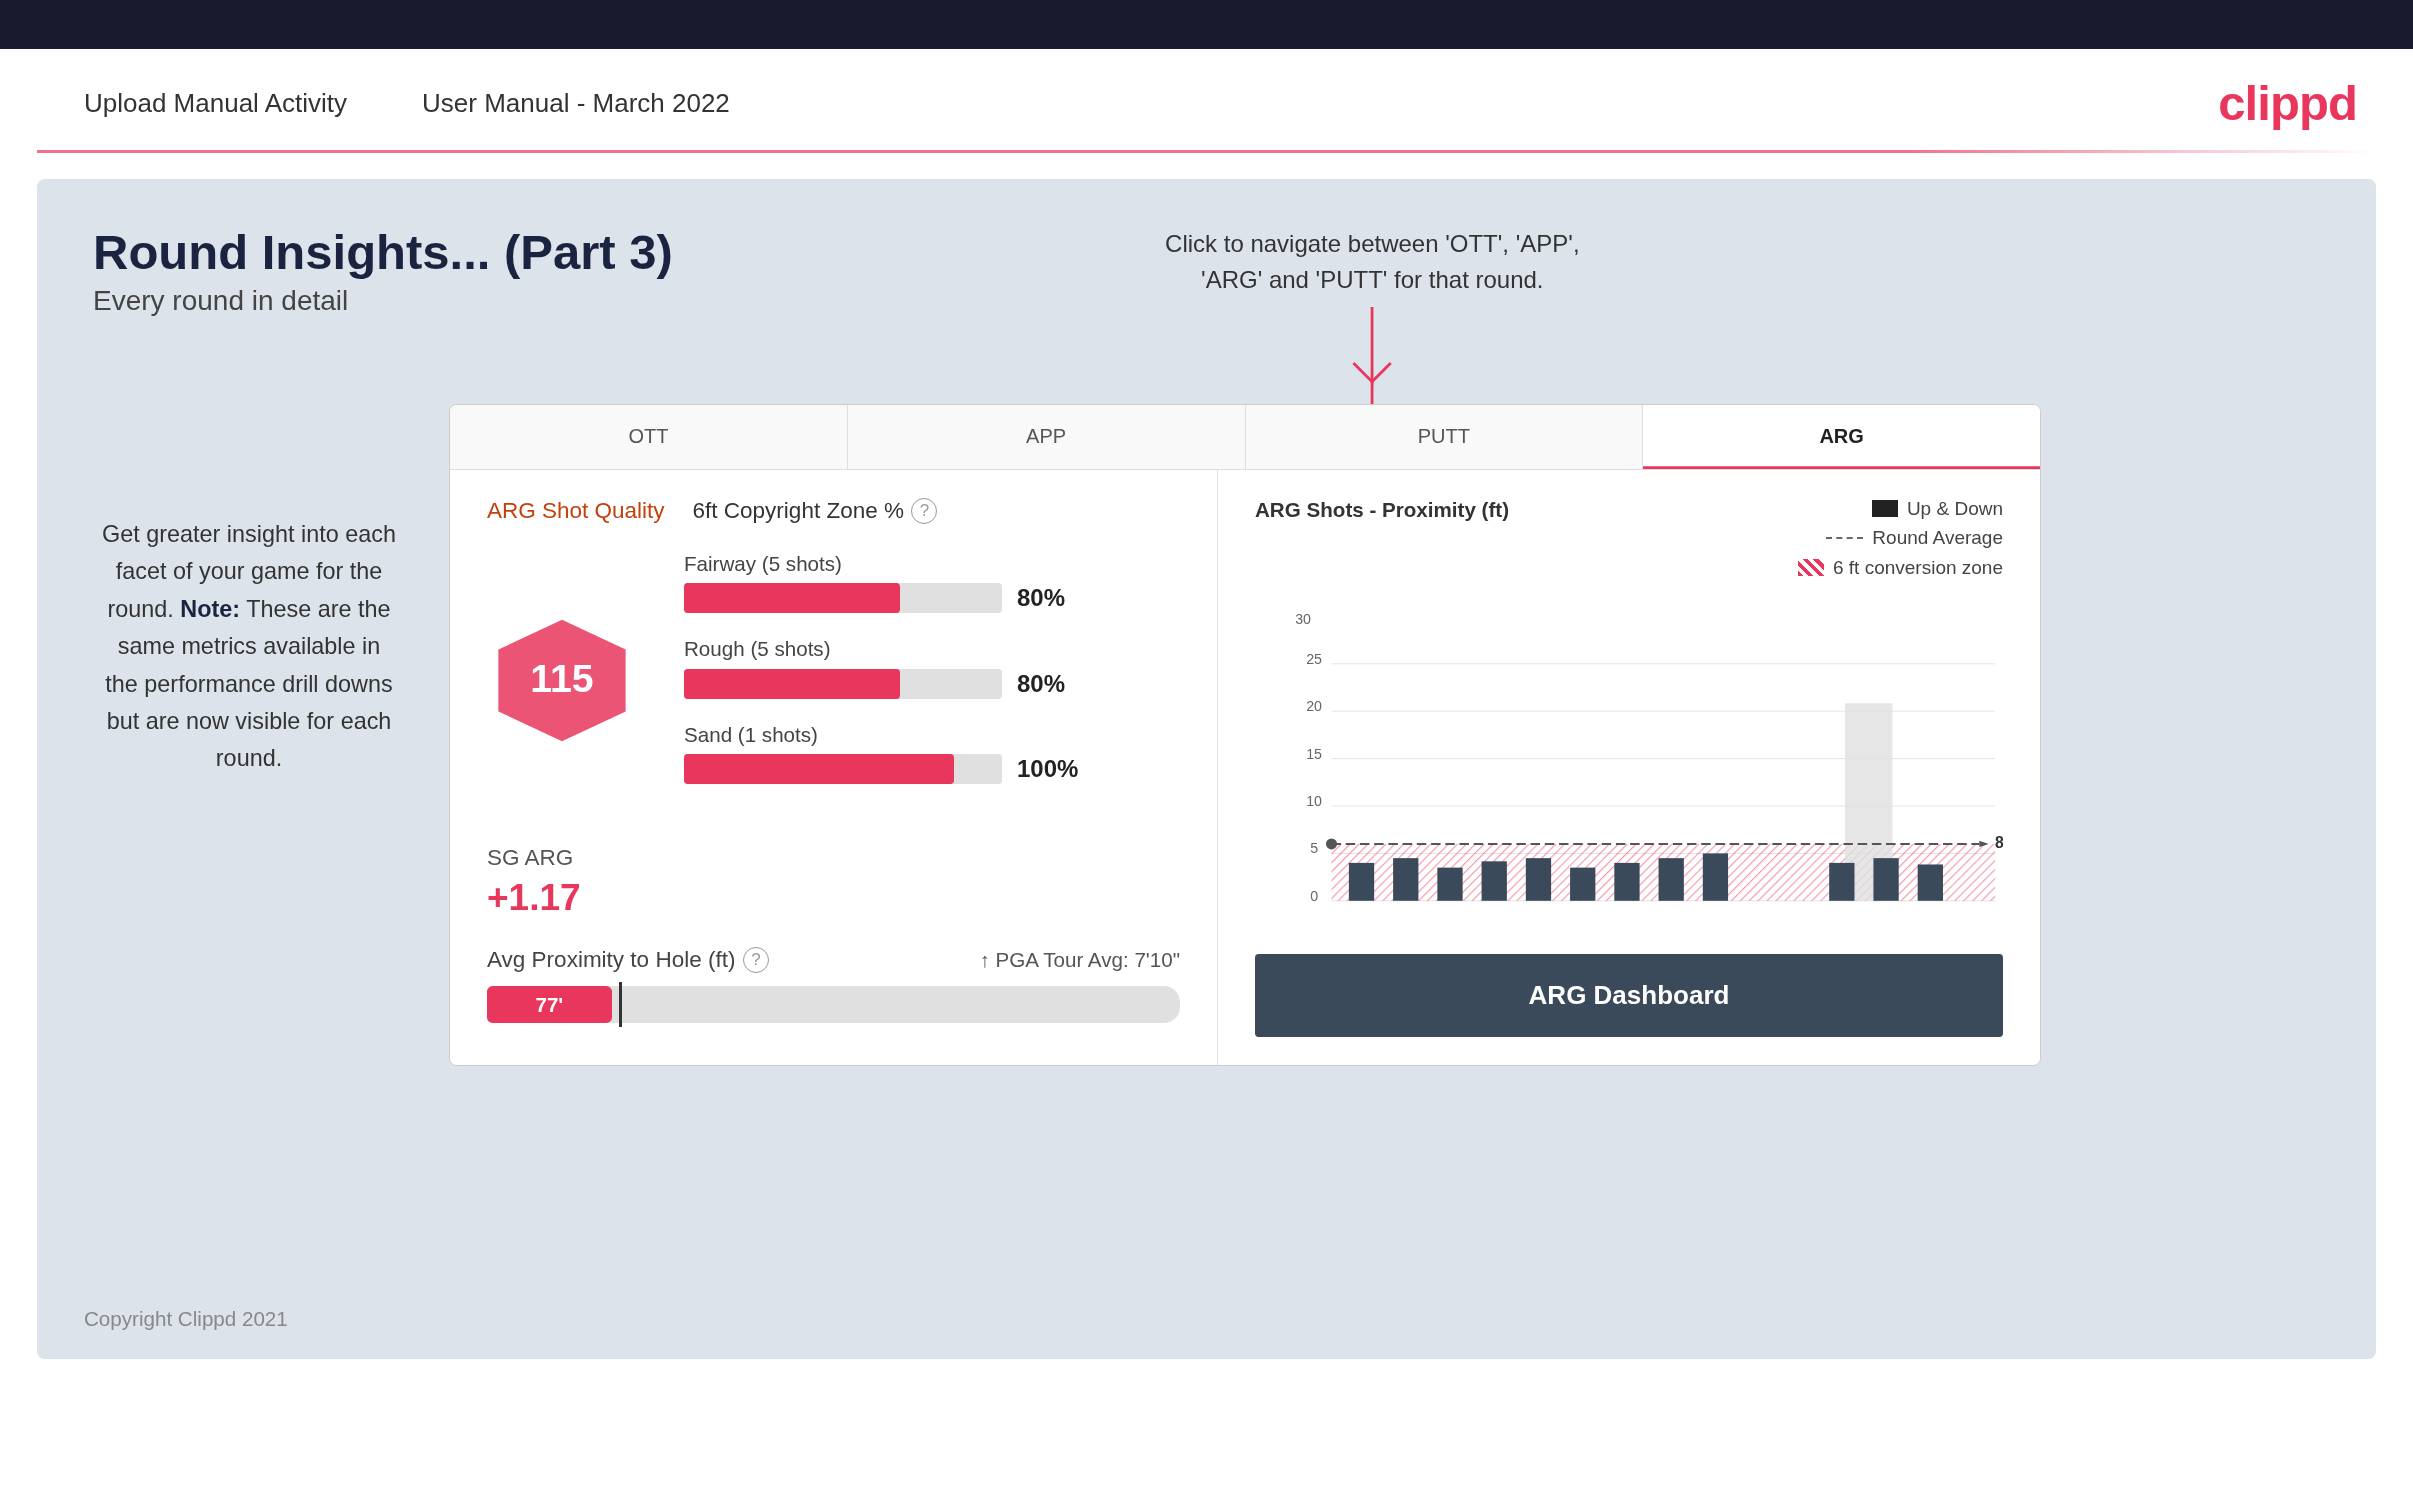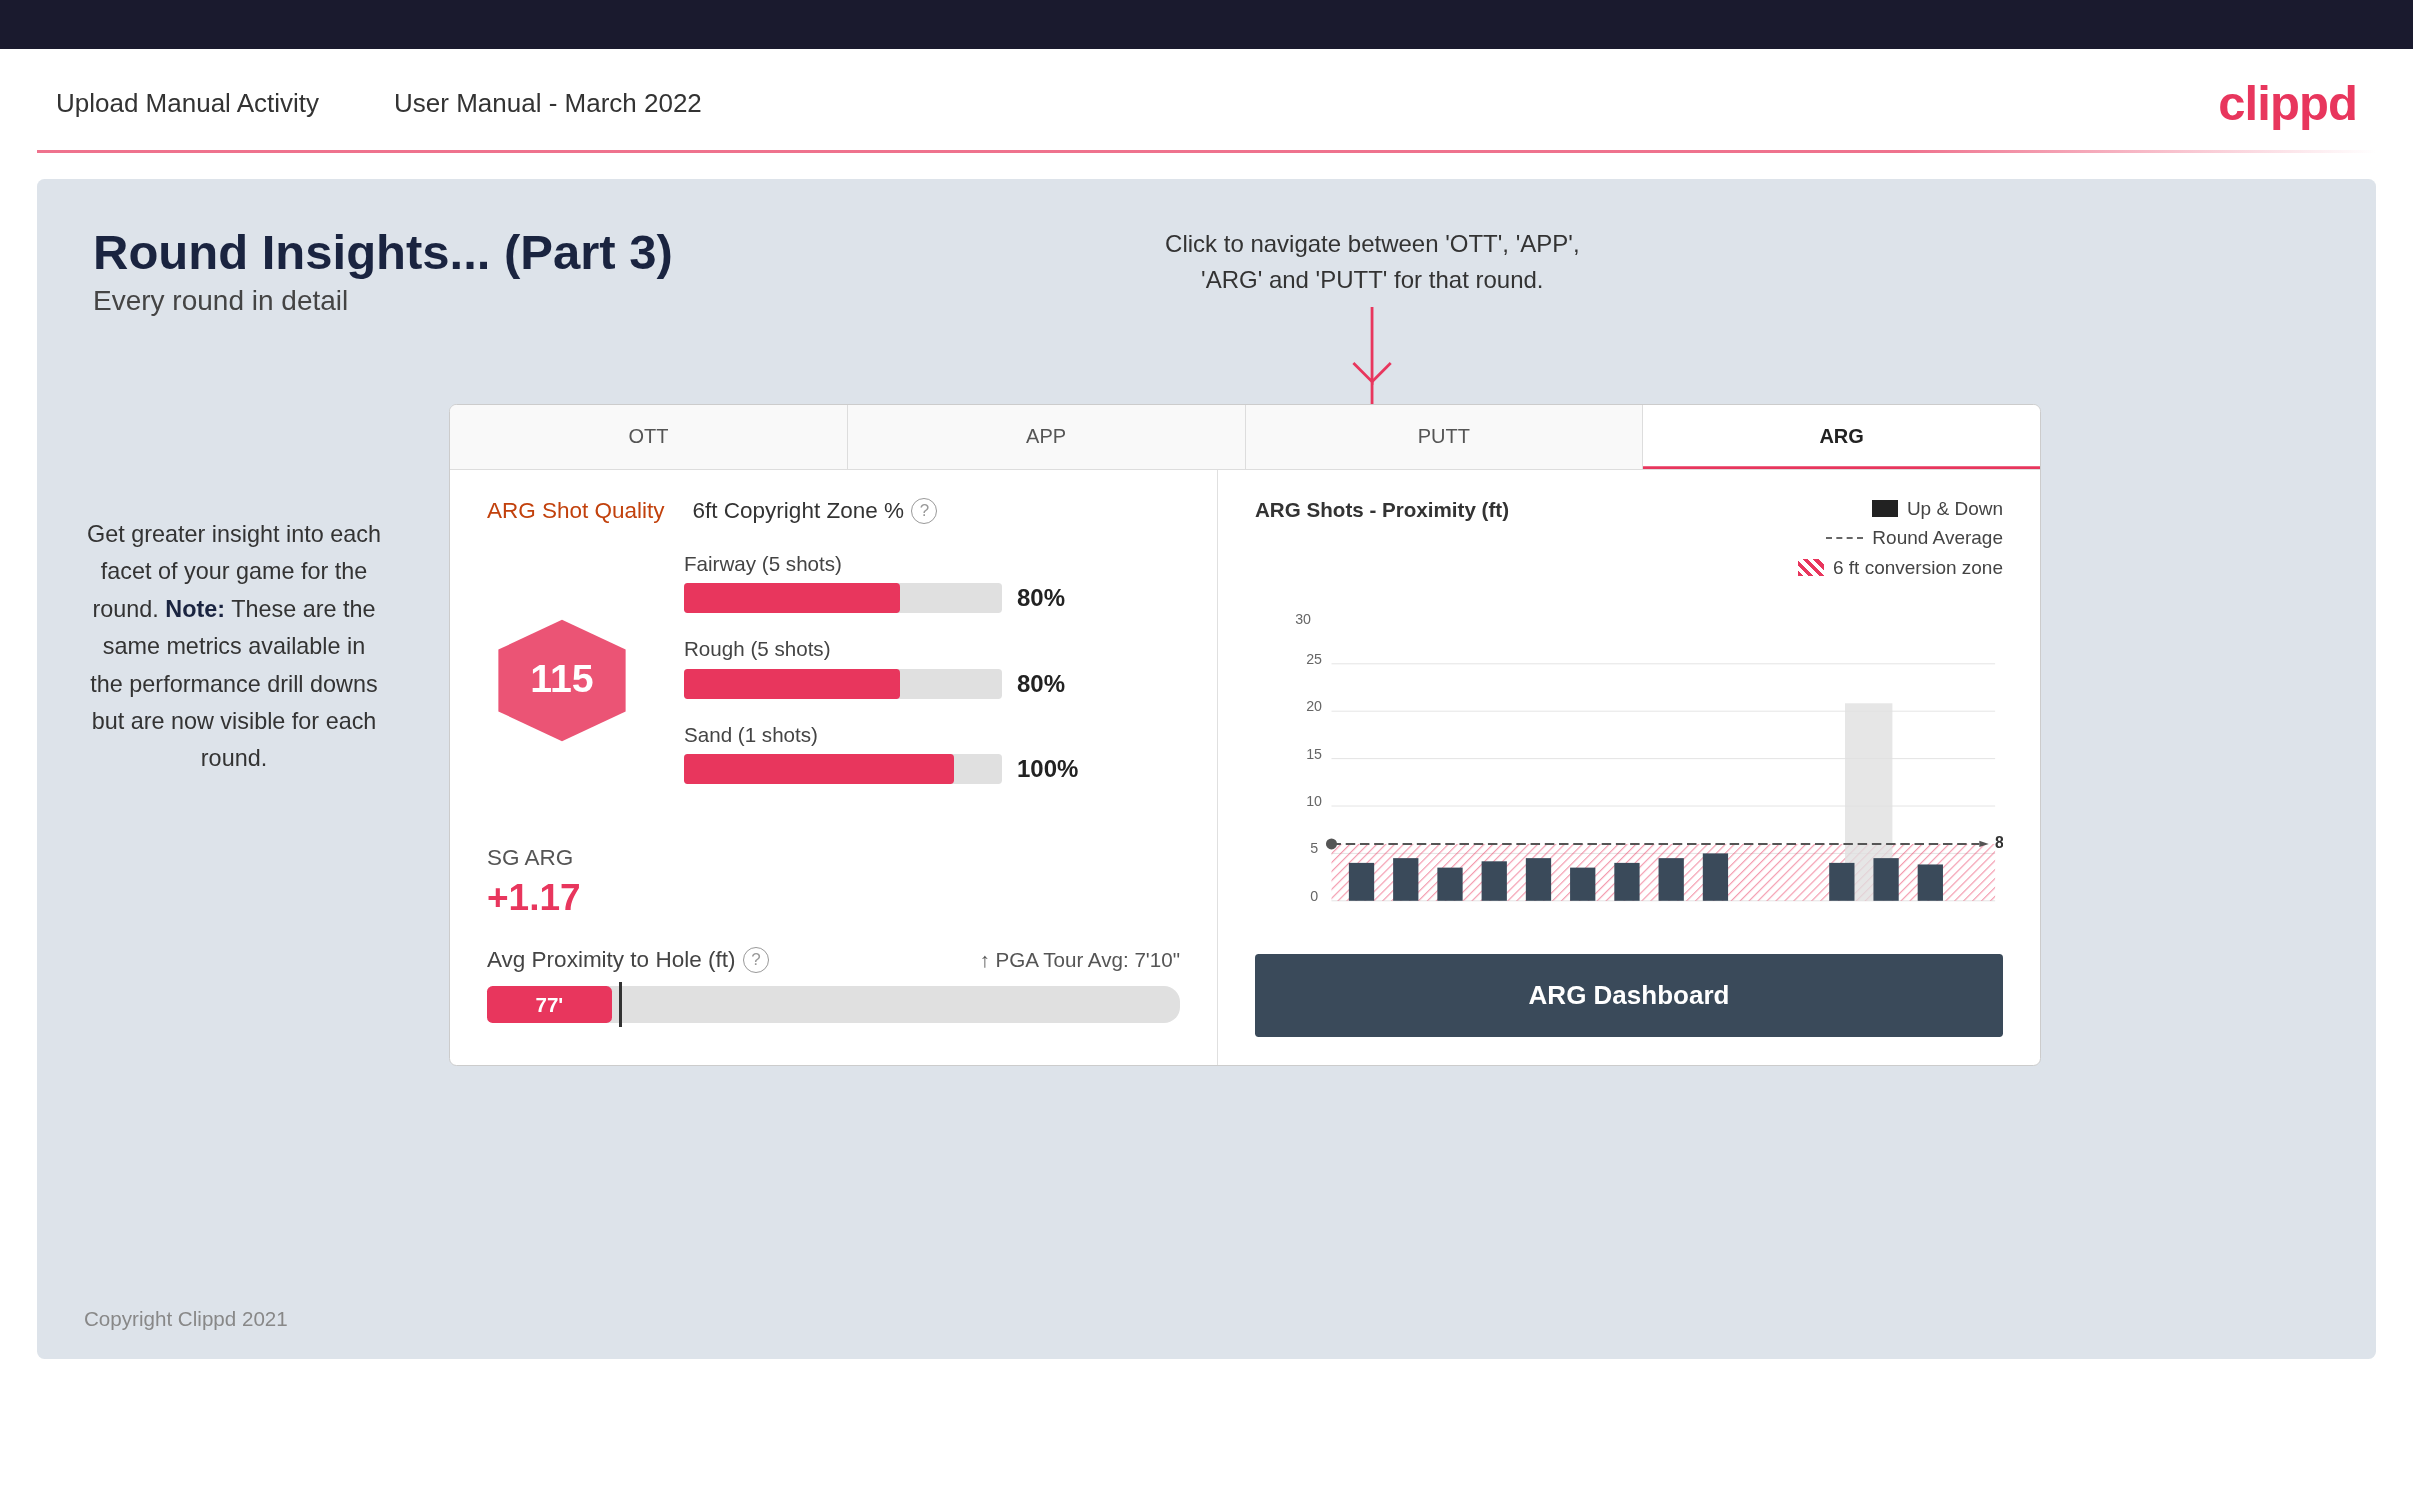--- a/index.html
+++ b/index.html
@@ -23,20 +23,21 @@
       display: flex;
       align-items: center;
       justify-content: space-between;
       padding: 26px 56px 19px 56px;
       position: relative;
     }
     .header-left {
       display: flex;
       gap: 75px;
       align-items: center;
+      margin-left: 28px;
     }
     .upload-link {
       font-size: 26px;
       color: #333;
       text-decoration: none;
     }
     .user-manual {
       font-size: 26px;
       color: #333;
     }
@@ -96,21 +97,21 @@
       margin-top: 9.4px;
     }
     .arrow-svg {
       width: 75px;
       height: 112px;
     }
 
     
     .left-description {
       position: absolute;
-      left: 47px;
+      left: 62px;
       top: 337px;
       width: 300px;
       font-size: 23.4px;
       color: #333;
       line-height: 1.6;
       text-align: center;
     }
     .left-description strong {
       font-weight: 700;
       color: #1a2440;

